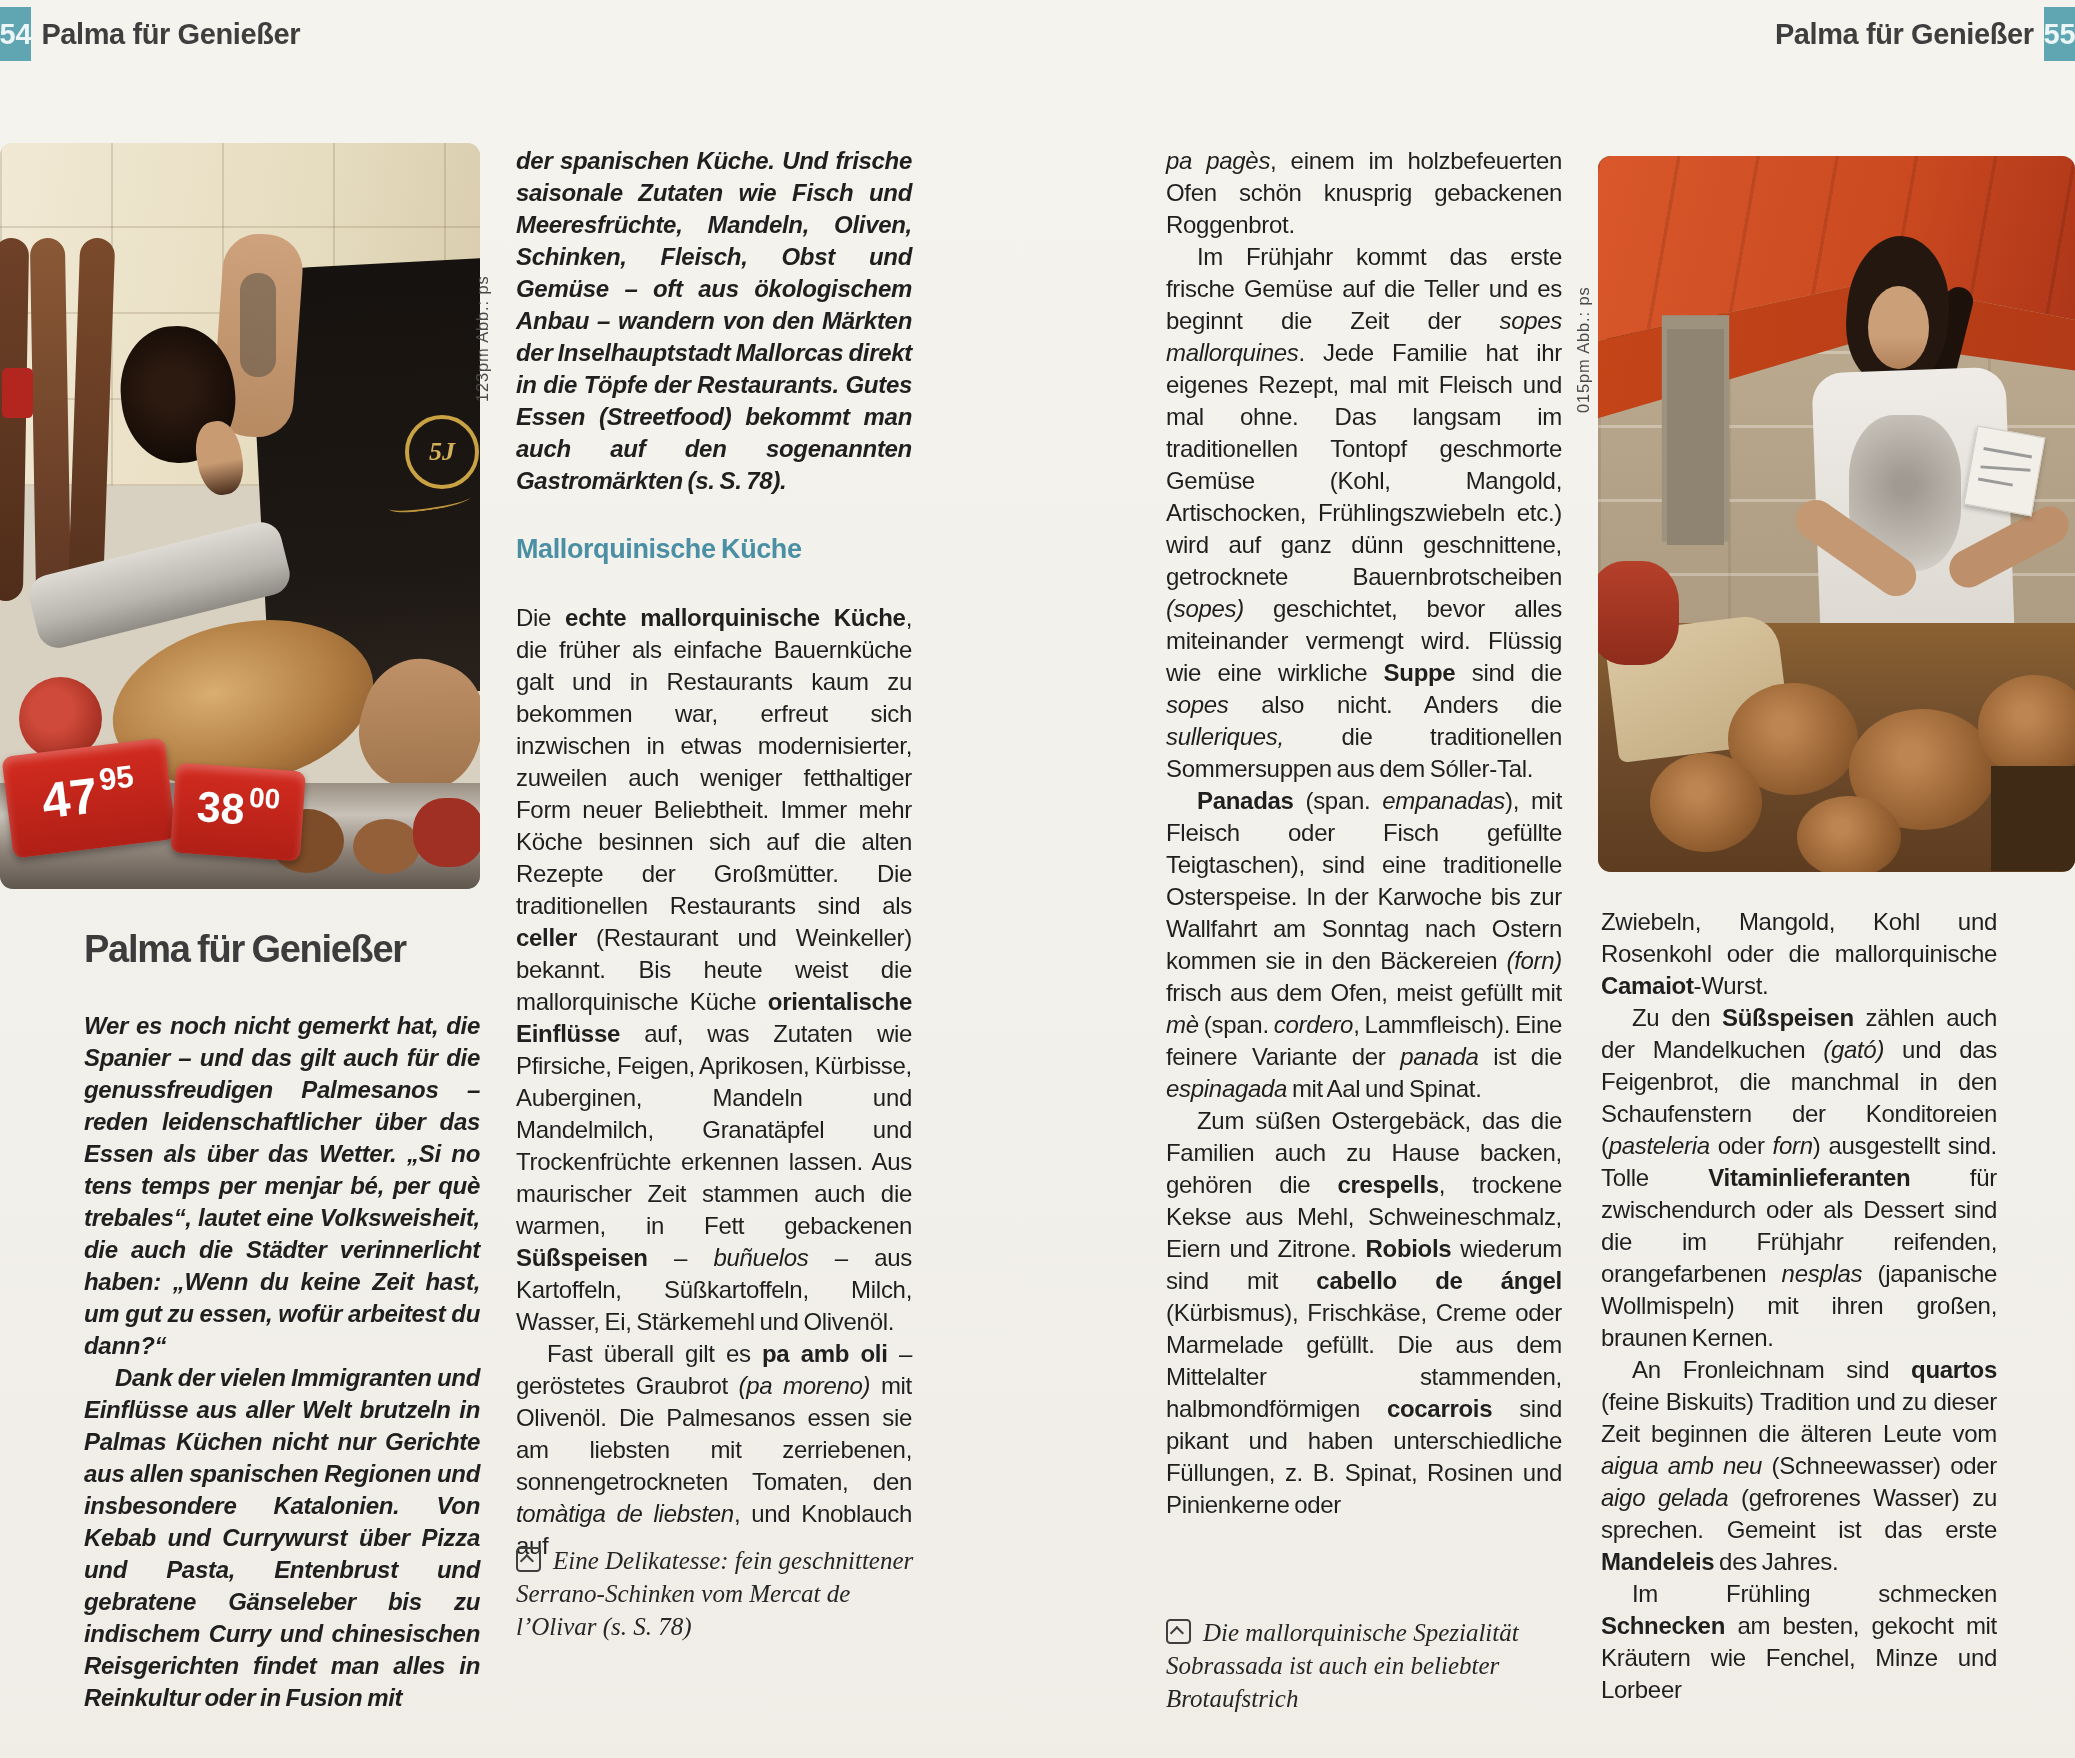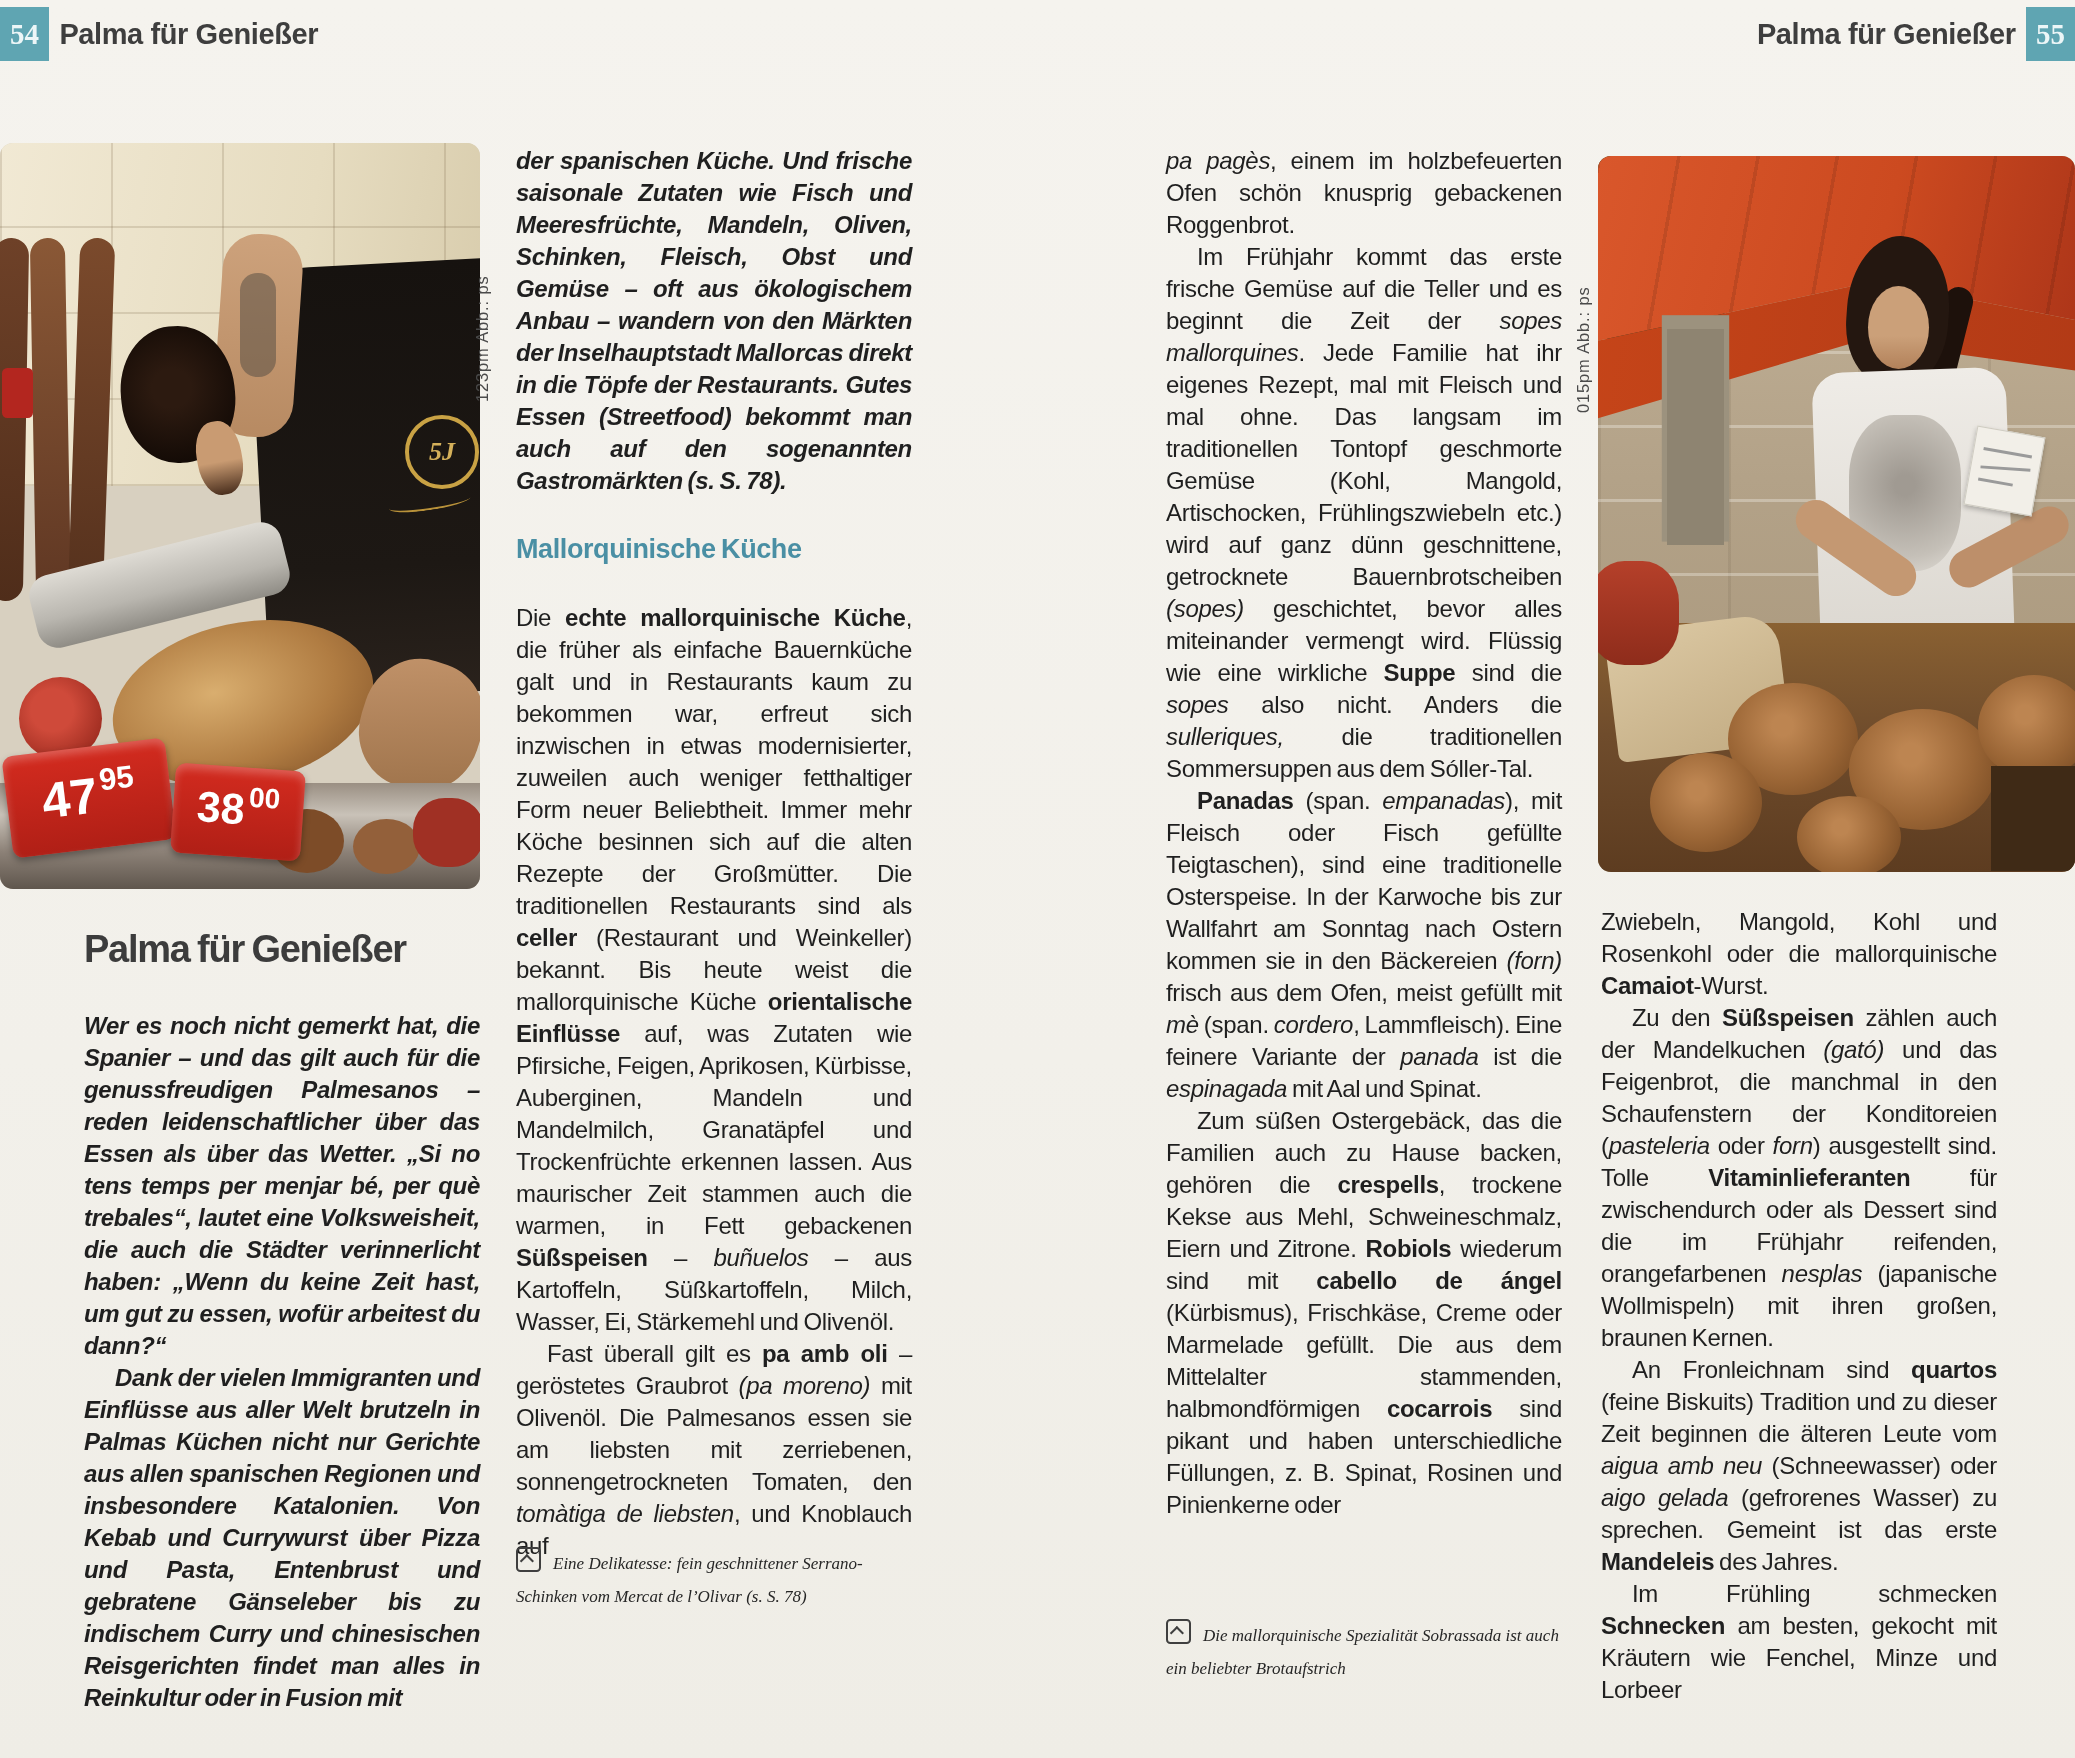--- a/index.html
+++ b/index.html
@@ -5,21 +5,21 @@
 <style>
   html,body{margin:0;padding:0;}
   body{width:2075px;height:1759px;background:#f3f1ec;font-family:"Liberation Sans",sans-serif;}
   .spread{position:relative;width:2075px;height:1759px;overflow:hidden;
     background:linear-gradient(180deg,#f5f3ee 0%,#f2f0ea 60%,#efede6 100%);}
 
   
   .runhead{position:absolute;top:7px;height:54px;display:flex;align-items:center;}
   .runhead.left{left:0;}
   .runhead.right{right:0;flex-direction:row-reverse;}
-  .pagenum-box{width:49px;height:54px;background:#5fa5b2;display:flex;align-items:center;justify-content:center;font-family:Liberation Serif, serif;}
+  .pagenum-box{width:31px;height:54px;background:#5fa5b2;display:flex;align-items:center;justify-content:center;}
   .pagenum-box span{font-weight:bold;font-size:29px;color:#ecf6f7;}
   .running-title{font-weight:bold;font-size:29px;color:#3e3e3e;letter-spacing:-0.4px;margin:0 10.4px;}
 
   
   .ph{position:absolute;overflow:hidden;background:#d8d0c0;border-radius:13px;}
   .ph *{position:absolute;}
   #photo-left{left:0;top:143px;width:480px;height:746px;}
   #photo-right{left:1598px;top:156px;width:477px;height:716px;}
 
   
@@ -137,21 +137,21 @@
   .b{font-weight:bold;}
   .i{font-style:italic;}
 
   h1.article{margin:0 0 42px 0;font-size:38px;line-height:38px;font-weight:bold;
     color:#3c3c3c;letter-spacing:-1.3px;text-align:left;}
   h2.section{margin:35px 0 35px 0;font-size:27px;line-height:35px;font-weight:bold;
     color:#4a8fa4;letter-spacing:-0.4px;text-align:left;}
 
   
   .caption{position:absolute;width:406px;font-family:"Liberation Serif",serif;font-style:italic;
-    font-size:17px;line-height:33px;color:#262626;text-align:left;}
+    font-size:25px;line-height:33px;color:#262626;text-align:left;}
   #caption-left{left:516px;top:1544px;}
   #caption-right{left:1166px;top:1616px;}
   .caption p{margin:0;}
   .cap-icon{display:inline-block;width:21px;height:21px;border:2.6px solid #3f3f3f;border-radius:4.3px;
     margin-right:12px;position:relative;top:2.6px;}
   .cap-icon::after{content:'';position:absolute;left:4.3px;top:7px;width:7.8px;height:7.8px;
     border-top:2.6px solid #3f3f3f;border-left:2.6px solid #3f3f3f;transform:rotate(45deg);}
 </style>
 </head>
 <body>

